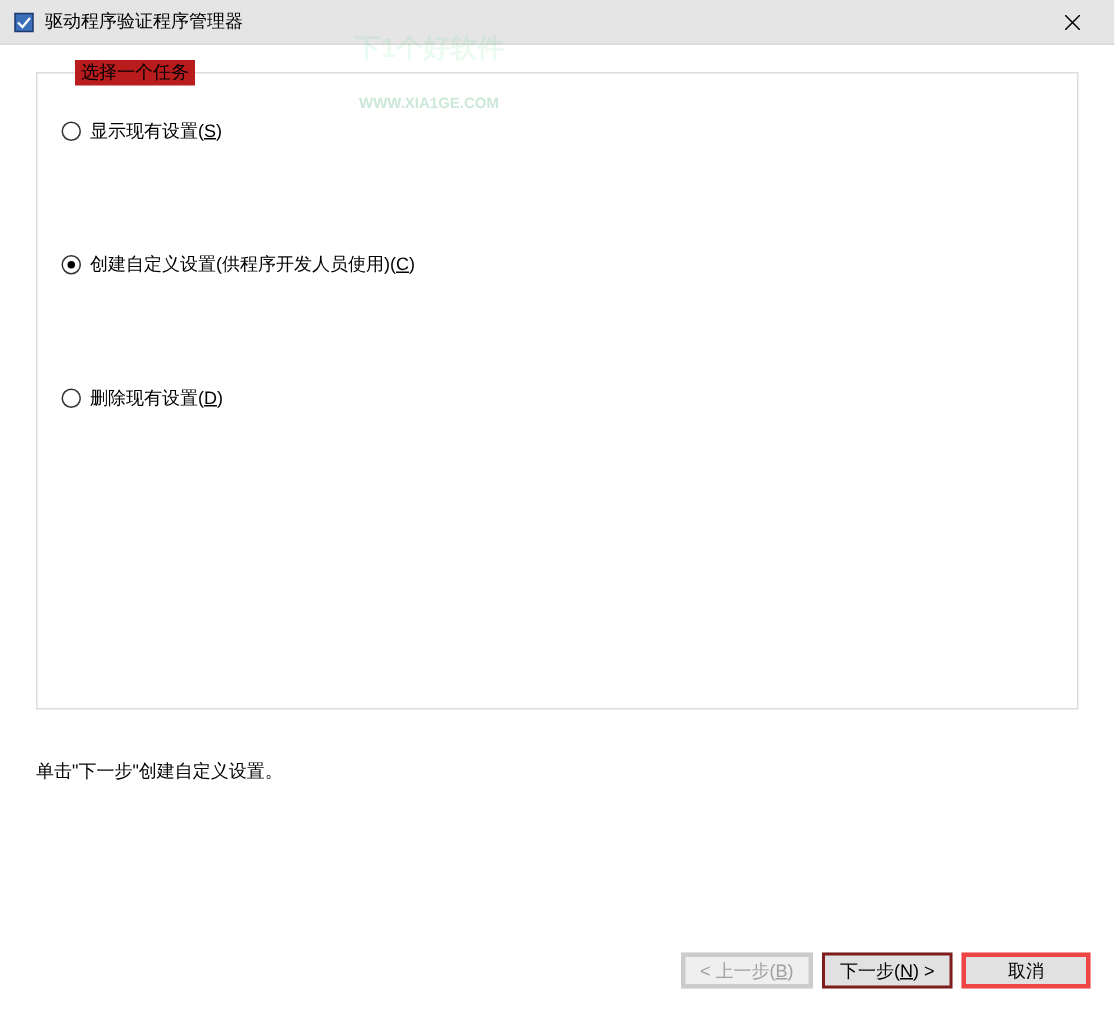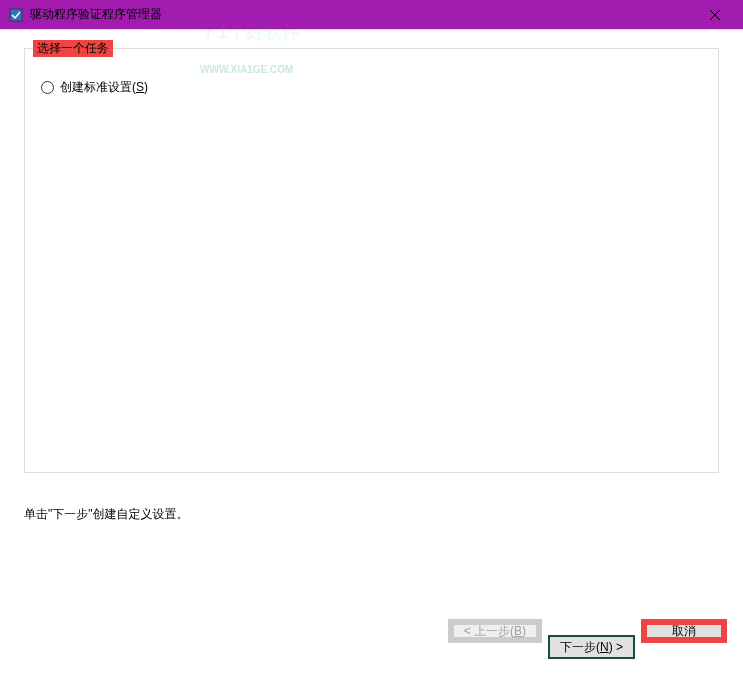--- a/index.html
+++ b/index.html
@@ -17,21 +17,21 @@
       overflow: hidden;
       position: relative;
     }
     
     .titlebar {
       height: 30px;
       border-bottom: 1px solid #d8d8d8;
       display: flex;
       align-items: center;
       padding: 0 8px;
-      background: #a21caf;
+      background: #e5e5e5;
     }
     
     .titlebar-icon {
       width: 16px;
       height: 16px;
       margin-right: 6px;
       display: flex;
       align-items: center;
       justify-content: center;
     }
@@ -48,22 +48,22 @@
       display: flex;
       align-items: center;
       justify-content: center;
       cursor: pointer;
       font-size: 14px;
     }
     
     .watermark {
       position: absolute;
       top: 20px;
-      left: 200px;
-      text-align: left;
+      left: 216px;
+      text-align: center;
       color: rgba(10, 203, 95, 0.078);
       font-size: 18px;
       font-weight: bold;
       pointer-events: none;
       z-index: 100;
       width: 140px;
     }
     
     .watermark-sub {
       font-size: 10px;
@@ -78,22 +78,22 @@
     .groupbox {
       border: 1px solid #dcdcdc;
       position: relative;
       padding: 30px 16px 20px 16px;
       height: 425px;
     }
     
     .groupbox-legend {
       position: absolute;
       top: -9px;
-      left: 8px;
-      background: #ef4444;
+      left: 25px;
+      background: #b91c1c;
       padding: 0 4px;
       font-size: 12px;
     }
     
     .radio-row {
       display: flex;
       align-items: center;
       margin-bottom: 72px;
       cursor: pointer;
     }
@@ -146,42 +146,41 @@
       position: absolute;
       bottom: 20px;
       right: 16px;
       display: flex;
       gap: 6px;
     }
     
     .btn {
       min-width: 86px;
       height: 24px;
-      border: 6px solid #ef4444;
+      border: 3px solid #ef4444;
       background: #e1e1e1;
       font-size: 12px;
       font-family: inherit;
       cursor: pointer;
       display: flex;
       align-items: center;
       justify-content: center;
       padding: 0 10px;
     }
     
     .btn.disabled {
       color: #a0a0a0;
       border-color: #cccccc;
       background: #efefef;
       cursor: default;
     }
     
     .btn.primary {
-      border: 2px solid #14532d;
+      border: 2px solid #7f1d1d;
       background: #e1e1e1;
-      margin-top: 16px;
     }
   </style>
 </head>
 <body>
 
 <div class="titlebar">
   <div class="titlebar-icon">
     <svg width="16" height="16" viewBox="0 0 16 16">
       <rect x="2" y="2" width="12" height="12" fill="#3b6fb8" stroke="#1a3a6e" stroke-width="1"></rect>
       <path d="M4 8 L7 11 L12 5" stroke="#fff" stroke-width="1.5" fill="none"></path>
@@ -199,24 +198,32 @@
   <div>下1个好软件</div>
   <div class="watermark-sub">WWW.XIA1GE.COM</div>
 </div>
 
 <div class="content">
   <div class="groupbox">
     <div class="groupbox-legend">选择一个任务</div>
 
     <div class="radio-row">
       <div class="radio-circle"></div>
-      <span class="radio-label"><span>创建标准设置(</span><u>S</u><span>)</span></span>
+      <span class="radio-label"><span>显示现有设置(</span><u>S</u><span>)</span></span>
     </div>
 
-
+    <div class="radio-row">
+      <div class="radio-circle selected"></div>
+      <span class="radio-label"><span>创建自定义设置(供程序开发人员使用)(</span><u>C</u><span>)</span></span>
+    </div>
+
+    <div class="radio-row">
+      <div class="radio-circle"></div>
+      <span class="radio-label"><span>删除现有设置(</span><u>D</u><span>)</span></span>
+    </div>
 
 
   </div>
 
   <div class="description">
     <p>单击"下一步"创建自定义设置。</p>
   </div>
 </div>
 
 <div class="button-bar">

